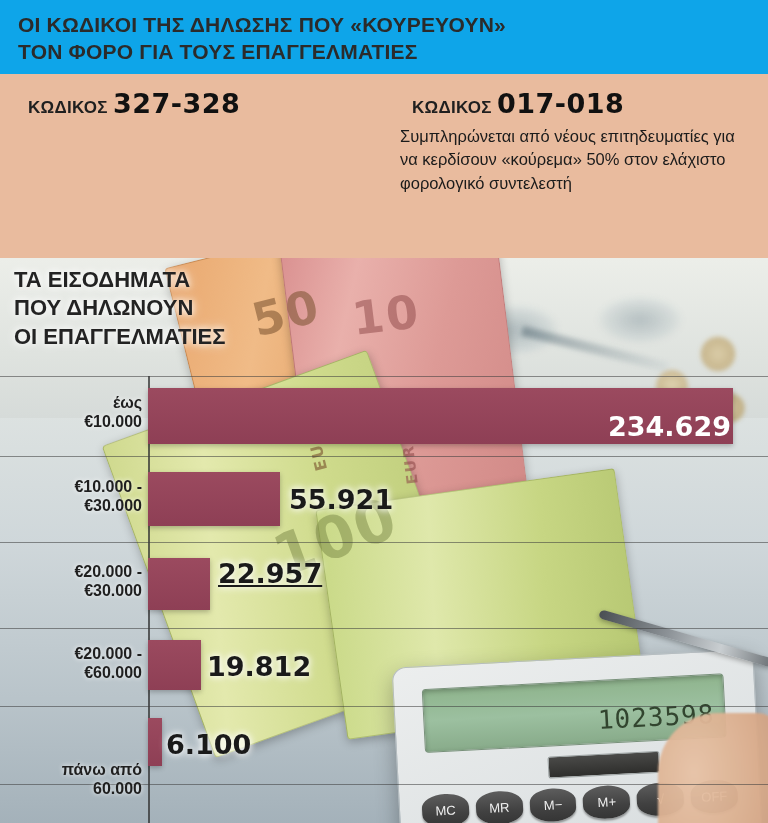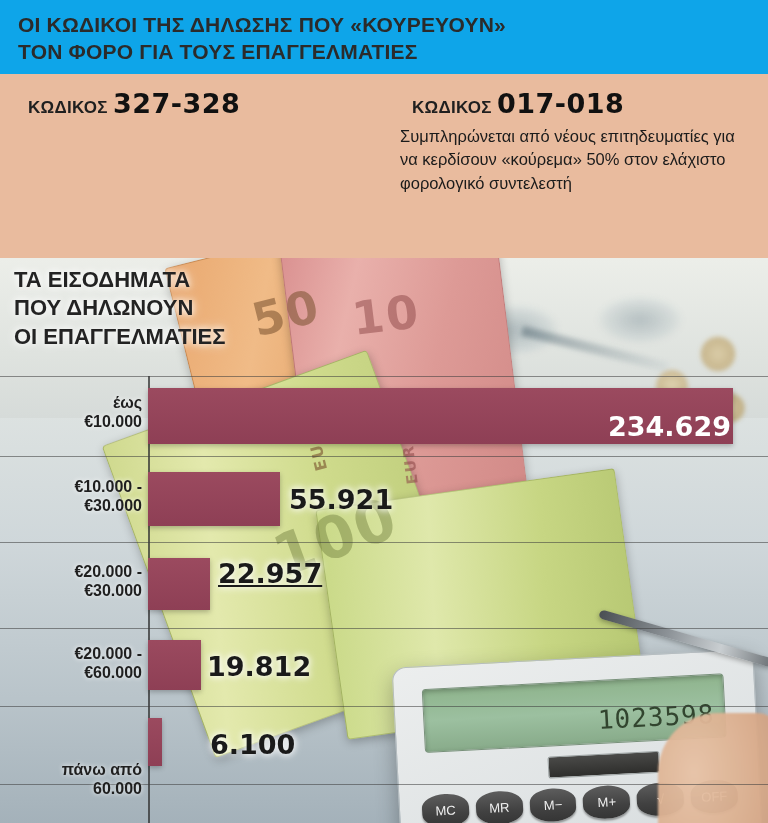--- a/index.html
+++ b/index.html
@@ -434,16 +434,16 @@
       <div>€60.000</div>
     </div>
     <div class="bar" style="top:264px; height:50px; width:53px;"></div>
     <div class="val" style="left:207px; top:275px;">19.812</div>
 
     <div class="cat" style="top:356px;margin-top:28px;">
       <div>πάνω από</div>
       <div>60.000</div>
     </div>
     <div class="bar" style="top:342px; height:48px; width:14px;"></div>
-    <div class="val" style="left:166px; top:353px;margin-left:44px;">6.100</div>
+    <div class="val" style="left:166px; top:353px;">6.100</div>
 
   </div>
 </div>
 
 </body></html>

